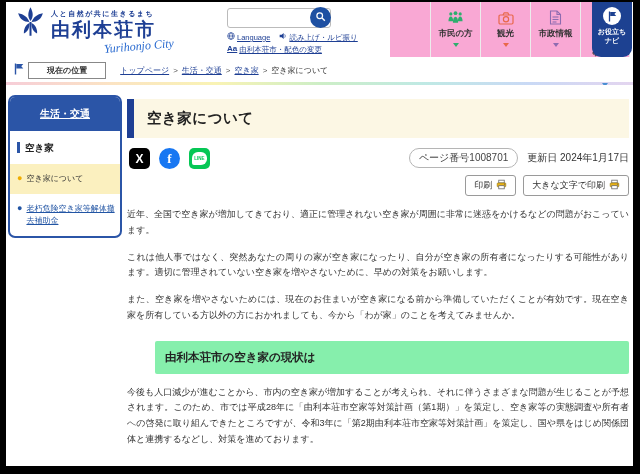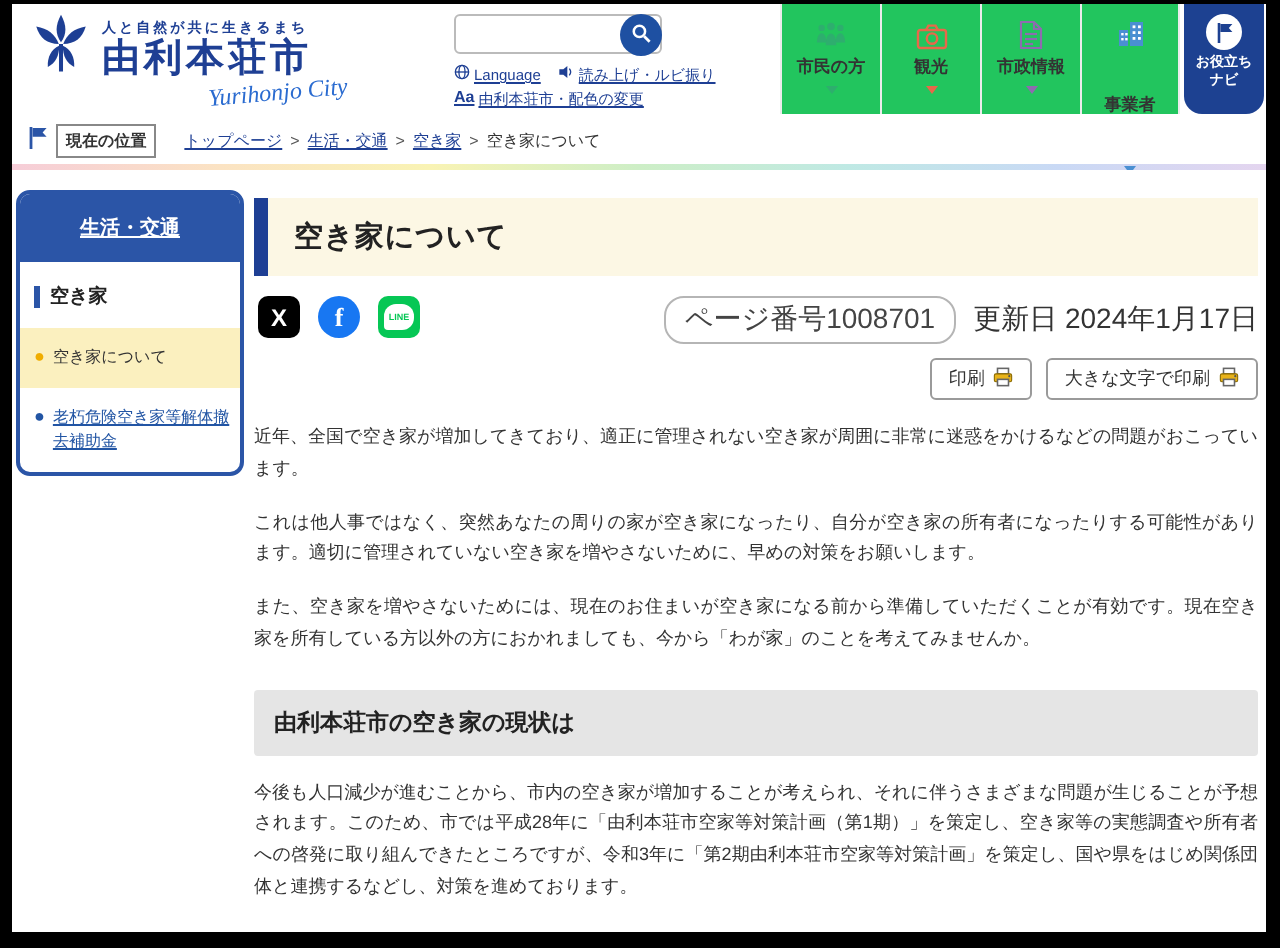--- a/index.html
+++ b/index.html
@@ -17,38 +17,38 @@
 
   .search-wrap { position:absolute; left:221px; top:5px; width:104px; height:22px; }
   .search-wrap input { width:104px; height:20px; border:1px solid #bbb; border-radius:3px; padding:0 24px 0 5px; font-size:9px; }
   .search-btn { position:absolute; right:0; top:0; width:21px; height:21px; border-radius:50%; background:#1e50a2; border:none; display:flex; align-items:center; justify-content:center; cursor:pointer; }
 
   .utility { position:absolute; left:221px; top:30px; font-size:7.5px; color:#1e3f94; line-height:1.5; }
   .u-row { display:flex; gap:9px; align-items:center; }
   .u-link { display:inline-flex; align-items:flex-end; gap:2px; color:#1e3f94; text-decoration:underline; cursor:pointer; white-space:nowrap; }
   .aa-glyph { font-weight:bold; font-size:8px; text-decoration:none; color:#1e3f94; }
 
-  .main-nav { position:absolute; left:384px; top:0; height:55px; display:flex; background:#22c55e; }
+  .main-nav { position:absolute; left:384px; top:0; height:55px; display:flex; background:#f9a8d4;padding-left:40px; }
   .nav-item { width:50px; display:flex; flex-direction:column; align-items:center; justify-content:flex-start; padding-top:7px; border-left:1px solid #ececec; cursor:pointer; }
   .nav-item:last-child { border-right:1px solid #ececec;gap:21px; }
   .nav-icon { height:17px; display:flex; align-items:center; }
   .nav-label { font-size:8.5px; font-weight:bold; color:#333; margin-top:2px; white-space:nowrap; }
   .chev { margin-top:3px; width:0; height:0; border-left:3px solid transparent; border-right:3px solid transparent; border-top:4px solid #999; }
   .chev.c-green { border-top-color:#2eae6e; }
   .chev.c-orange { border-top-color:#e8684a; }
   .chev.c-purple { border-top-color:#8e6bb0; }
   .chev.c-blue { border-top-color:#4a8fd2; }
 
   .navi-btn { position:absolute; right:1px; top:0; width:40px; height:55px; background:#1d4191; border-radius:0 0 9px 9px; display:flex; flex-direction:column; align-items:center; cursor:pointer; }
   .navi-circle { width:18px; height:18px; background:#fff; border-radius:50%; margin-top:5px; display:flex; align-items:center; justify-content:center; }
   .navi-label { font-size:7px; font-weight:bold; color:#fff; line-height:1.25; text-align:center; margin-top:3px; }
 
   
   .breadcrumb { position:relative; height:24px; display:flex; align-items:center; padding-left:8px; font-size:8px; background:#fff; }
-  .loc-label { border:1px solid #888; padding:2px 4px; font-weight:bold; margin:0 12px 0 4px; font-size:8px; color:#333;text-align:center; }
+  .loc-label { border:1px solid #888; padding:2px 18px; font-weight:bold; margin:0 12px 0 4px; font-size:8px; color:#333;text-align:center; }
   .bc-link { color:#1e3f94; text-decoration:underline; margin:0 2px; cursor:pointer; }
   .bc-sep { color:#555; margin:0 2px; }
   .bc-current { color:#333; margin-left:2px; }
   .rainbow { height:3px; background:linear-gradient(90deg,#f6cdd8,#fbe3c3,#f9f3b4,#cdeec6,#bfe9e4,#c9d9f5,#e4d5ef); }
 
   
   .content { position:relative; background:#fff; height:381px; }
 
   .sidebar { position:absolute; left:2px; top:10px; width:114px; border:2px solid #2b55a7; border-radius:7px; overflow:hidden; background:#fff; }
   .sb-title { background:#2b55a7; color:#fff; text-align:center; padding:10px 0; font-size:10px; font-weight:bold; cursor:pointer; }
@@ -68,27 +68,27 @@
   .title-text { font-size:14.5px; font-weight:bold; color:#222; letter-spacing:0.5px; }
 
   .share-row { display:flex; margin-top:10px; align-items:flex-start; }
   .share-icons { display:flex; gap:9px; padding-left:2px; }
   .si { width:21px; height:21px; display:flex; align-items:center; justify-content:center; cursor:pointer; }
   .si-x { background:#000; border-radius:5px; color:#fff; font-weight:bold; font-size:12px; }
   .si-fb { background:#1877f2; border-radius:50%; color:#fff; font-weight:bold; font-size:13px; font-family:"Liberation Serif",serif; }
   .si-line { background:#06c755; border-radius:5px; }
   .si-line .bubble { width:15px; height:13px; background:#fff; border-radius:6px 6px 6px 2px; display:flex; align-items:center; justify-content:center; font-size:4.5px; font-weight:bold; color:#06c755; }
   .meta { margin-left:auto; }
-  .meta-top { display:flex; align-items:center; justify-content:flex-end; gap:9px; font-size:14px; color:#333; }
+  .meta-top { display:flex; align-items:center; justify-content:flex-end; gap:9px; font-size:10px; color:#333; }
   .pill { border:1px solid #b5b5b5; border-radius:10px; padding:2px 9px; color:#444; }
   .btn-row { margin-top:7px; display:flex; justify-content:flex-end; gap:7px; }
   .btn { border:1px solid #9a9a9a; border-radius:3px; background:#fff; padding:3px 8px; font-size:9px; color:#333; display:flex; align-items:center; gap:4px; cursor:pointer; }
 
   .para { font-size:9px; color:#333; line-height:1.75; margin-top:11px; text-align:justify; }
-  .sec-head { margin-top:17px; background:#e5e5e5; padding:9px 10px; font-size:11.5px; font-weight:bold; color:#222; border-radius:2px; }
+  .sec-head { margin-top:17px; background:#86efac; padding:9px 10px; font-size:11.5px; font-weight:bold; color:#222; border-radius:2px;margin-left:28px; }
 </style>
 </head>
 <body>
 
 <div class="frame">
   <div class="page">
 
     <header class="site-header">
       <div class="logo">
         <span>

